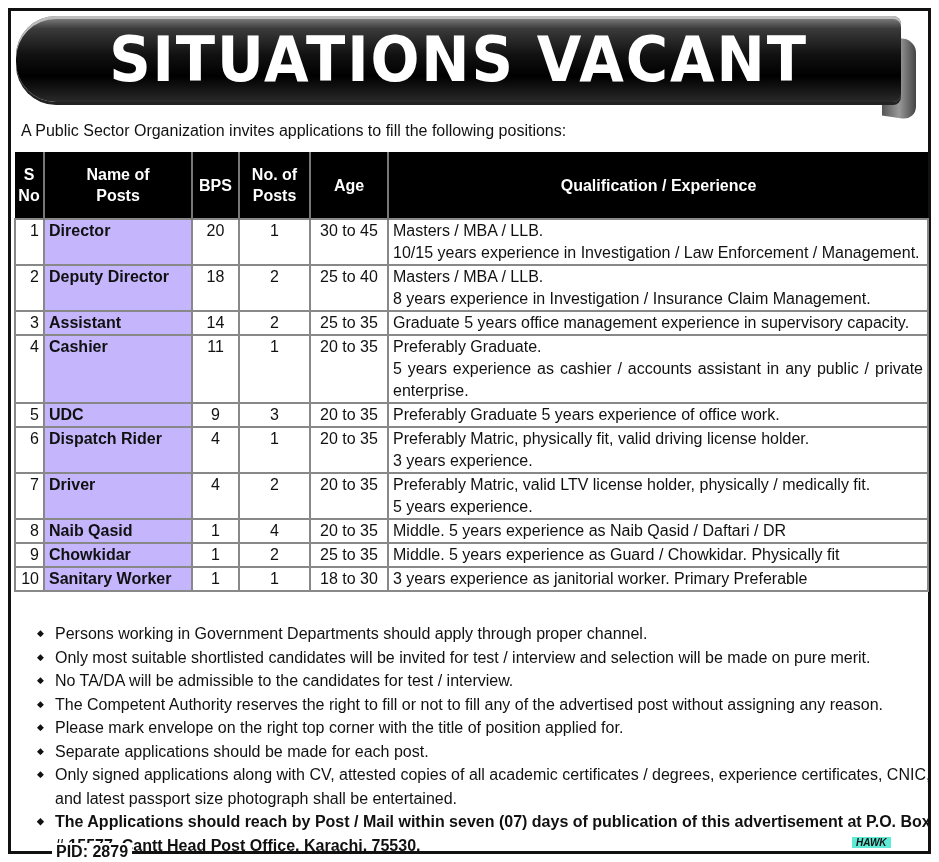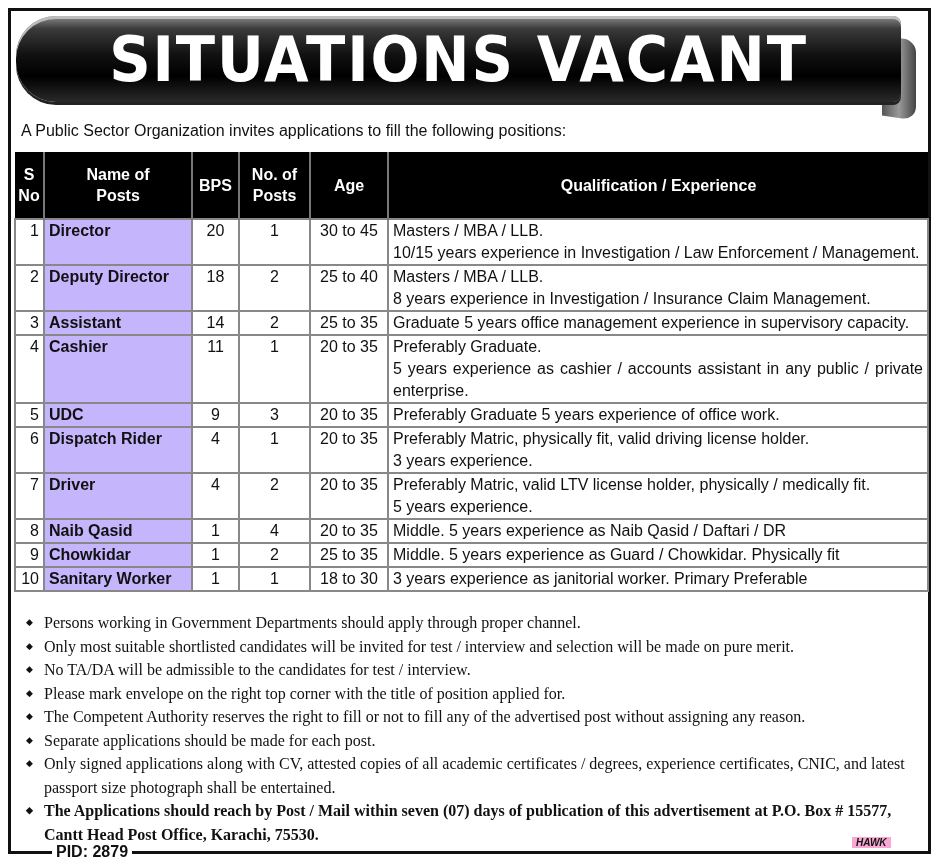--- a/index.html
+++ b/index.html
@@ -13,27 +13,27 @@
   .banner .title{position:absolute;left:0;top:4px;width:885px;height:80px;text-align:center;font-family:"DejaVu Sans",sans-serif;font-weight:bold;font-size:62px;line-height:80px;color:#fff;letter-spacing:2px;transform:scaleX(0.93);transform-origin:center;}
   .intro{position:absolute;left:21px;top:122px;font-size:16px;}
   table.posts{position:absolute;left:14px;top:152px;width:915px;border-collapse:collapse;font-size:16px;}
   table.posts th{background:#000;color:#fff;font-weight:bold;font-size:16px;line-height:21px;border-left:2px solid #777;padding:0;height:66px;}
   table.posts th:first-child{border-left:none;}
   table.posts td{border:2px solid #888;padding:0 4px;vertical-align:top;line-height:22px;}
   table.posts td.num{text-align:center;}
   table.posts td.sno{text-align:right;padding-right:4px;}
   table.posts td.name{background:#c4b5fd;font-weight:bold;}
   table.posts td.qual{text-align:justify;margin-left:36px;}
-  .notes{position:absolute;left:20px;top:607px;width:905px;font-size:16px;line-height:23.5px;margin:4px;padding:0;list-style:none;font-family:Liberation Serif, serif;}
+  .notes{position:absolute;left:20px;top:607px;width:905px;font-size:16px;line-height:23.5px;margin:15px;padding:0;list-style:none;}
   .notes li{position:relative;padding-left:20px;}
   .notes li::before{content:"\25C6";position:absolute;left:2px;top:0;font-size:9px;}
   .notes li.bold{font-weight:bold;}
   .footer-line{position:absolute;left:8px;top:851px;width:923px;height:3px;background:#111;}
   .pid{position:absolute;left:52px;top:843px;background:#fff;padding:0 4px;font-size:16px;font-weight:bold;}
-  .hawk{position:absolute;left:852px;top:837px;background:#f9a8d4;padding:0 4px;font-size:10px;font-weight:bold;font-style:italic;}
+  .hawk{position:absolute;left:852px;top:837px;background:#5eead4;padding:0 4px;font-size:10px;font-weight:bold;font-style:italic;}
 </style>
 </head>
 <body>
 
 <div class="frame"></div>
 
 <div class="banner">
   <div class="curl"></div>
   <div class="bar"></div>
   <div class="title">SITUATIONS VACANT</div>
@@ -166,22 +166,22 @@
           <div>3 years experience as janitorial worker. Primary Preferable</div>
         </td>
     </tr>
   </tbody>
 </table>
 
 <ul class="notes">
   <li>Persons working in Government Departments should apply through proper channel.</li>
   <li>Only most suitable shortlisted candidates will be invited for test / interview and selection will be made on pure merit.</li>
   <li>No TA/DA will be admissible to the candidates for test / interview.</li>
+  <li>The Competent Authority reserves the right to fill or not to fill any of the advertised post without assigning any reason.</li>
   <li>Please mark envelope on the right top corner with the title of position applied for.</li>
-  <li>The Competent Authority reserves the right to fill or not to fill any of the advertised post without assigning any reason.</li>
   <li>Separate applications should be made for each post.</li>
   <li>Only signed applications along with CV, attested copies of all academic certificates / degrees, experience certificates, CNIC, and latest passport size photograph shall be entertained.</li>
   <li class="bold">The Applications should reach by Post / Mail within seven (07) days of publication of this advertisement at P.O. Box # 15577, Cantt Head Post Office, Karachi, 75530.</li>
 </ul>
 
 <div class="footer-line"></div>
 <div class="pid">PID: 2879</div>
 <div class="hawk">HAWK</div>
 
 </body></html>

